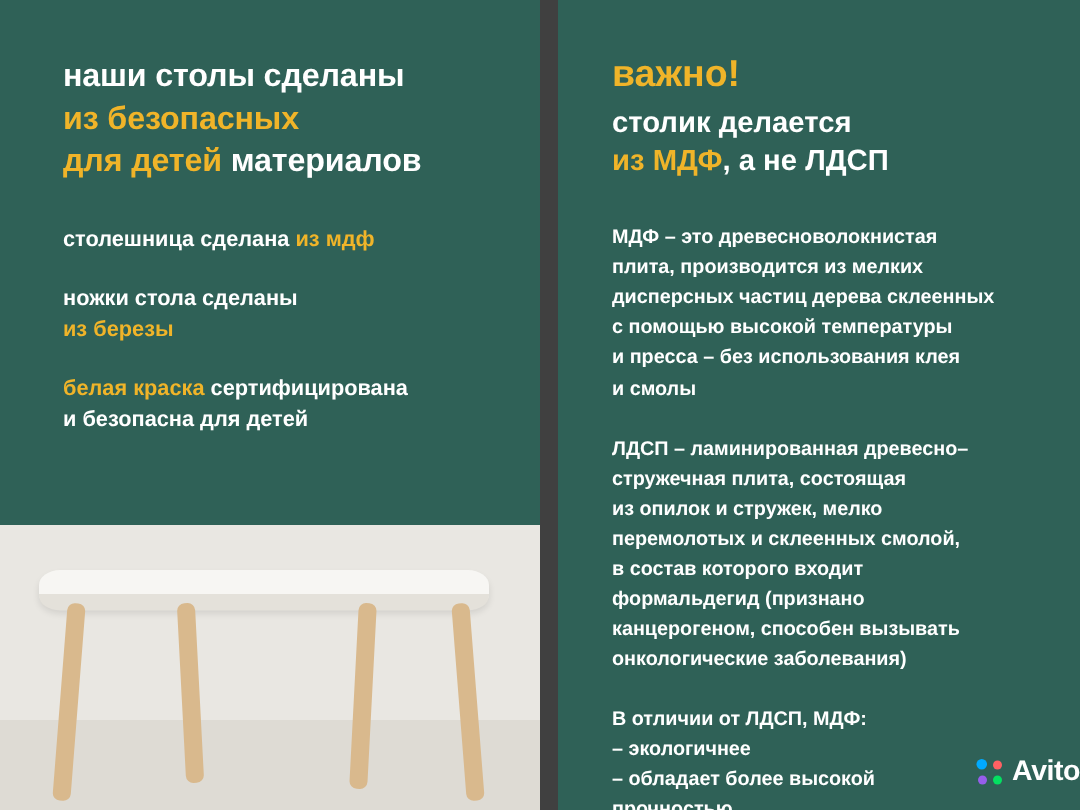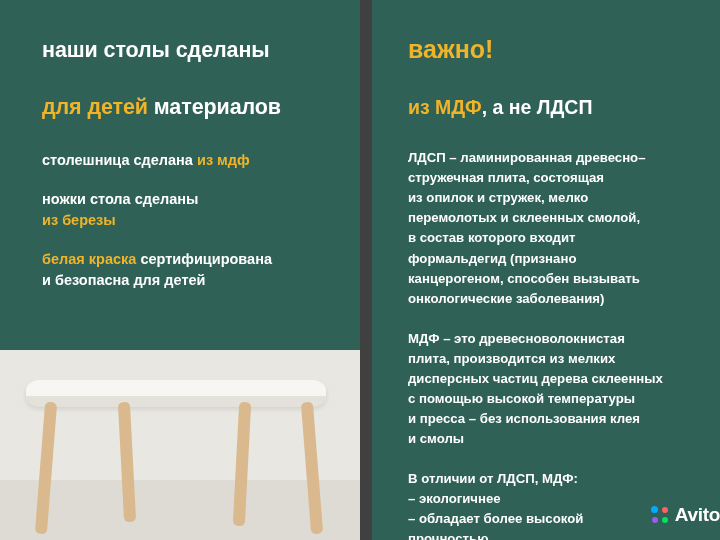--- a/index.html
+++ b/index.html
@@ -174,21 +174,21 @@
 </head>
 <body>
 
 <div class="page">
 
   <div class="left-panel">
     <div class="left-inner">
 
       <h1 class="headline">
         <span>наши столы сделаны</span><br>
-        <br>
+        <span class="hl-yellow">из безопасных</span><br>
         <span class="hl-yellow">для детей</span><span> материалов</span>
       </h1>
 
       <p class="sub-block">
         <span>столешница сделана </span><span class="hl-yellow">из мдф</span>
       </p>
 
       <p class="sub-block">
         <span>ножки стола сделаны</span><br>
         <span class="hl-yellow">из березы</span>
@@ -210,38 +210,38 @@
       <div class="leg l4"></div>
     </div>
   </div>
 
   <div class="right-panel">
     <div class="right-inner">
 
       <h2 class="r-title">важно!</h2>
 
       <p class="r-sub">
-        <br>
+        <span>столик делается</span><br>
         <span class="hl-yellow">из МДФ</span><span>, а не ЛДСП</span>
       </p>
 
+      <p class="r-para" style="white-space: pre-line;">МДФ – это древесноволокнистая
+плита, производится из мелких
+дисперсных частиц дерева склеенных
+с помощью высокой температуры
+и пресса – без использования клея
+и смолы</p>
       <p class="r-para" style="white-space: pre-line;">ЛДСП – ламинированная древесно–
 стружечная плита, состоящая
 из опилок и стружек, мелко
 перемолотых и склеенных смолой,
 в состав которого входит
 формальдегид (признано
 канцерогеном, способен вызывать
 онкологические заболевания)</p>
-      <p class="r-para" style="white-space: pre-line;">МДФ – это древесноволокнистая
-плита, производится из мелких
-дисперсных частиц дерева склеенных
-с помощью высокой температуры
-и пресса – без использования клея
-и смолы</p>
       <p class="r-para last" style="white-space: pre-line;">В отличии от ЛДСП, МДФ:
 – экологичнее
 – обладает более высокой
 прочностью</p>
 
     </div>
   </div>
 
   <div class="watermark">
     <span class="wm-dots">

